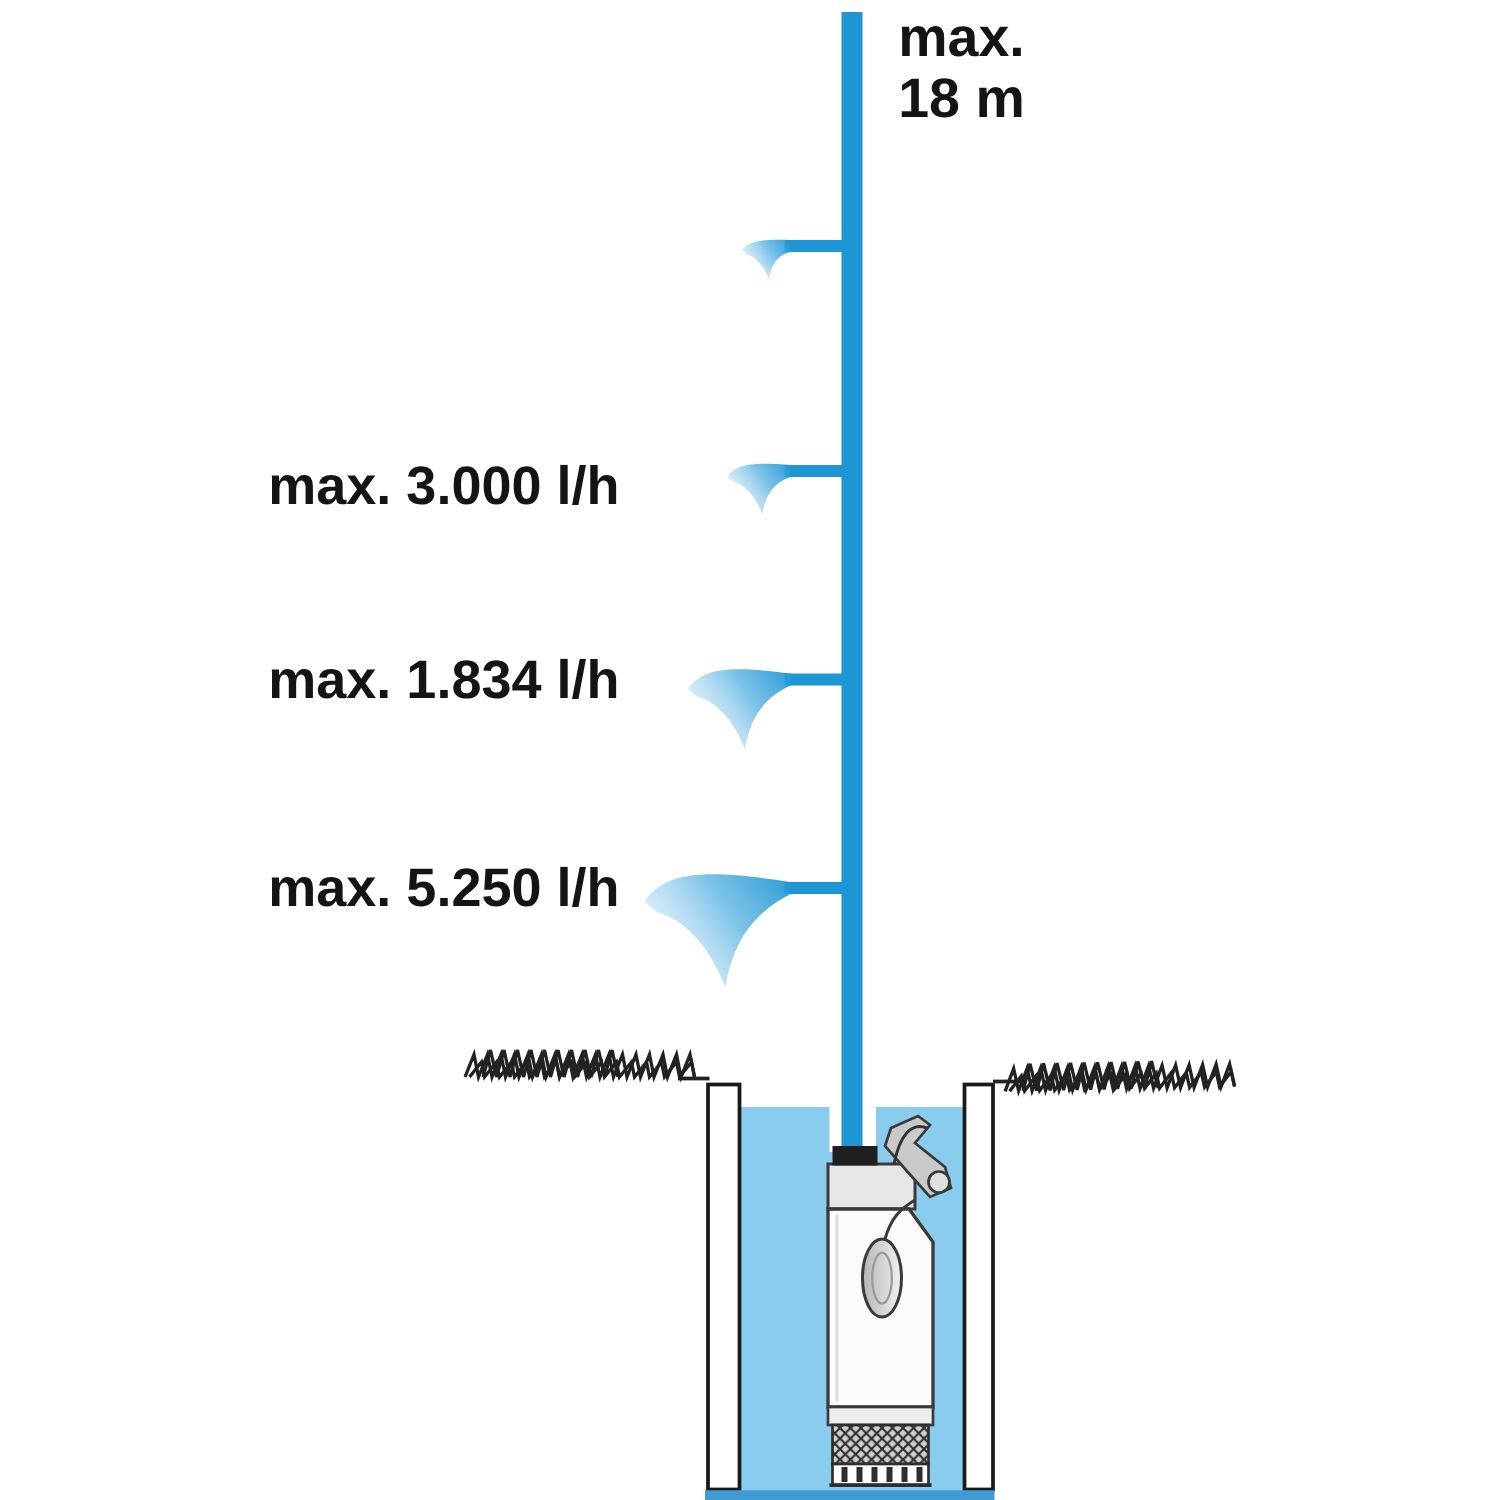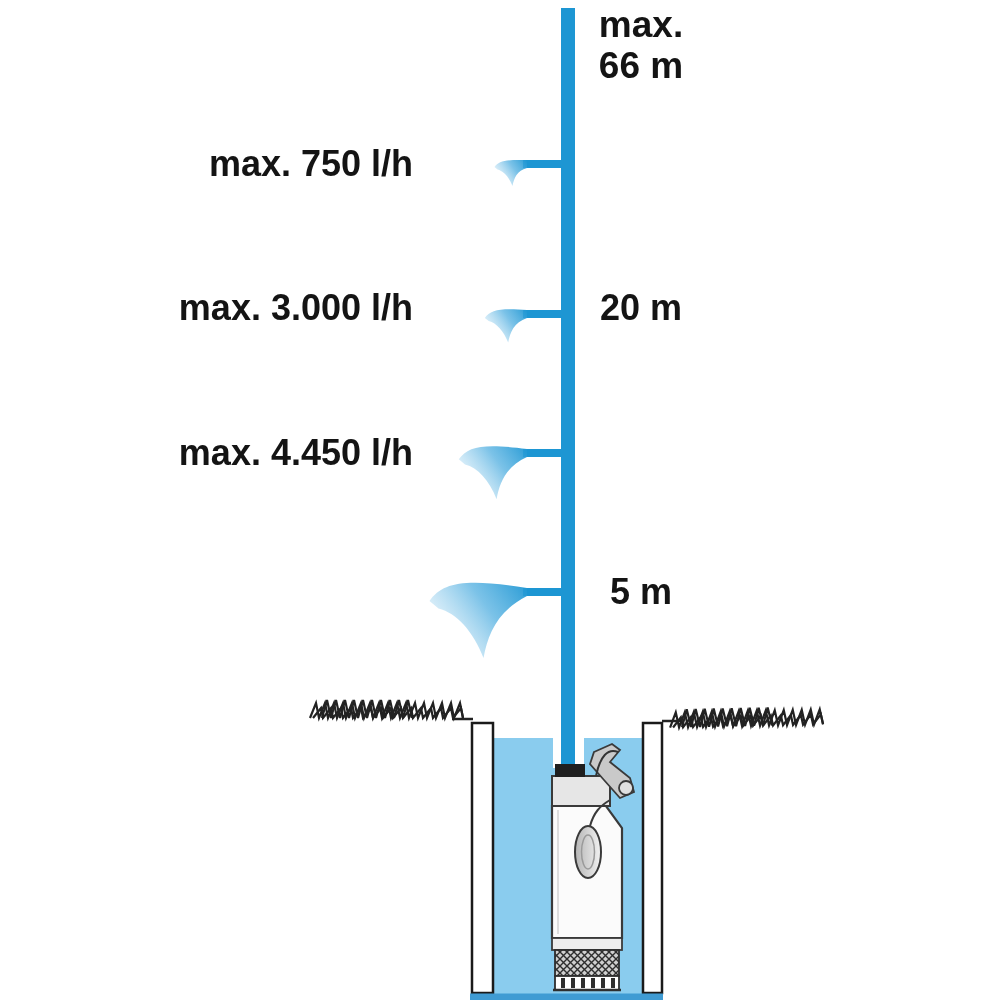--- a/index.html
+++ b/index.html
@@ -8,21 +8,21 @@
     font-family:"Liberation Sans", sans-serif;
   }
   #diagram-svg{position:absolute;left:0;top:0;width:1000px;height:1000px;}
   .lbl{
     position:absolute;font-weight:700;color:#141414;font-size:36px;
     white-space:nowrap;letter-spacing:0px;
   }
   .flow-lbl{left:140px;width:273px;text-align:right;height:48px;line-height:48px;}
   .head-lbl{left:591px;width:100px;text-align:center;height:48px;line-height:48px;}
   .top-note{left:591px;width:100px;top:4px;text-align:center;line-height:41px;font-size:37px;}
-  .r0{top:140px}.r1{top:284px}.r2{top:429px}.r3{top:568px}
+  .r0{top:140px}.r1{top:300px}.r2{top:429px}.r3{top:568px}
 </style>
 </head>
 <body>
 
 <div id="page">
 
   <svg id="diagram-svg" viewBox="0 0 1000 1000" xmlns="http://www.w3.org/2000/svg">
     <defs>
       <linearGradient id="sprayGrad" x1="1" y1="0" x2="0" y2="0.55">
         <stop offset="0" stop-color="#1d96d3" stop-opacity="0.95"></stop>
@@ -95,25 +95,23 @@
     <rect x="523" y="588" width="39" height="8" fill="#1d96d3"></rect>
 
     <path fill="url(#sprayGrad)" d="M527,160 C507,159.5 499,160.5 494.5,167 L497.5,169.5 C503.5,171 509,177 512.5,186 C514,178 517,170.5 527,168 Z"></path>
     <path fill="url(#sprayGrad)" d="M527,310 C501,308 490.6,309.5 484.8,318 L488.7,321 C496.5,323 503.6,331 508.2,342.6 C510.1,332.2 514,322.5 527,318 Z"></path>
     <path fill="url(#sprayGrad)" d="M527,449 C485,443.6 468.2,445.7 458.8,459.3 L465,464.6 C477.7,467.7 489.2,480.3 496.6,499.2 C499.7,482.4 506,466.7 527,457 Z"></path>
     <path fill="url(#sprayGrad)" d="M527,588 C467,578.5 443,581.5 429.5,601 L438.5,608.5 C456.5,613 473,631 483.5,658 C488,634 497,611.5 527,596 Z"></path>
   </svg>
 
   <div class="lbl top-note">
     <div>max.</div>
-    <div>66 m</div>
+    <div>18 m</div>
   </div>
 
-  <div class="lbl flow-lbl r0">max. 750 l/h</div>
 
   <div class="lbl flow-lbl r1">max. 3.000 l/h</div>
-  <div class="lbl head-lbl r1">20 m</div>
 
-  <div class="lbl flow-lbl r2">max. 4.450 l/h</div>
+  <div class="lbl flow-lbl r2">max. 1.834 l/h</div>
 
-  <div class="lbl head-lbl r3">5 m</div>
+  <div class="lbl flow-lbl r3">max. 5.250 l/h</div>
 
 </div>
 
 </body></html>

